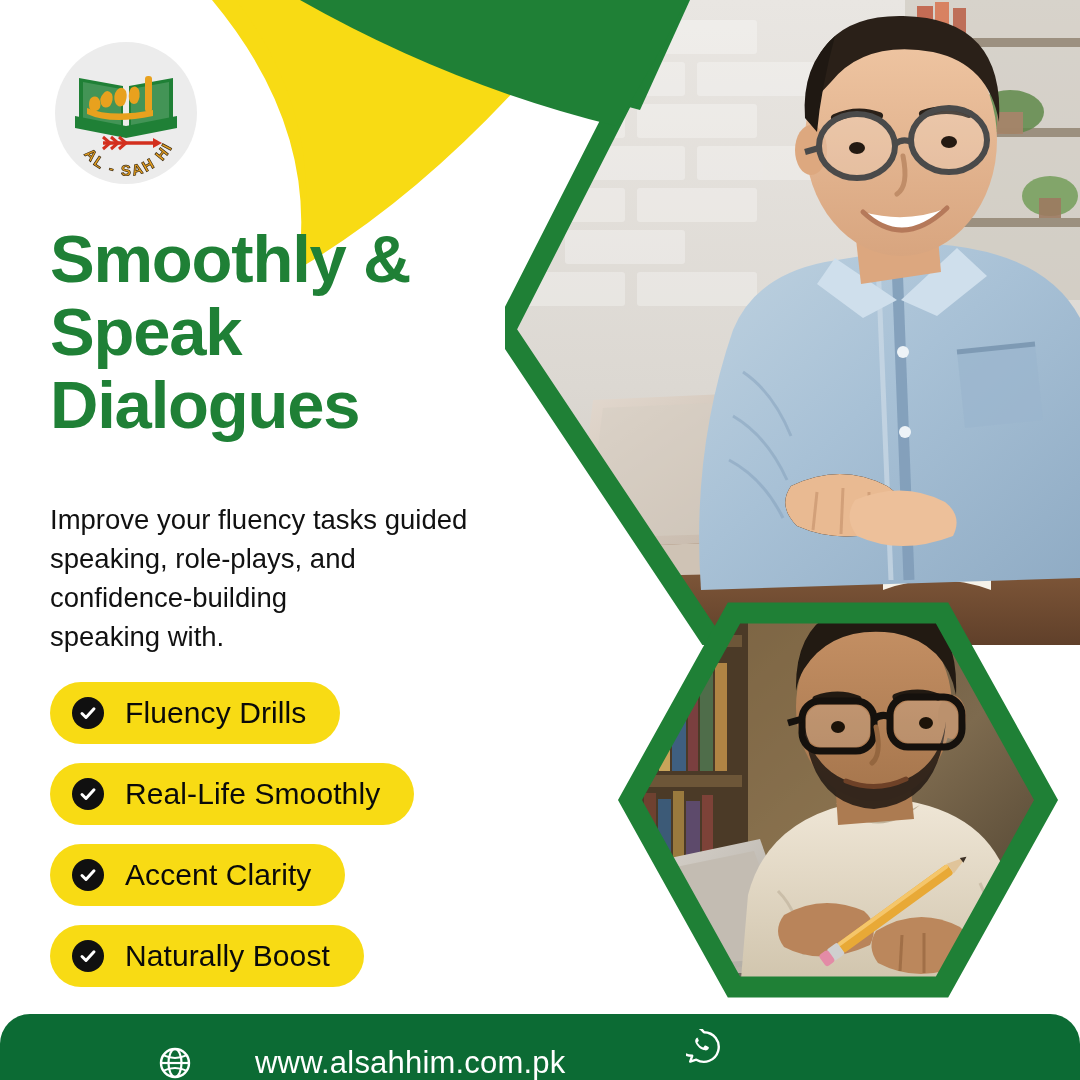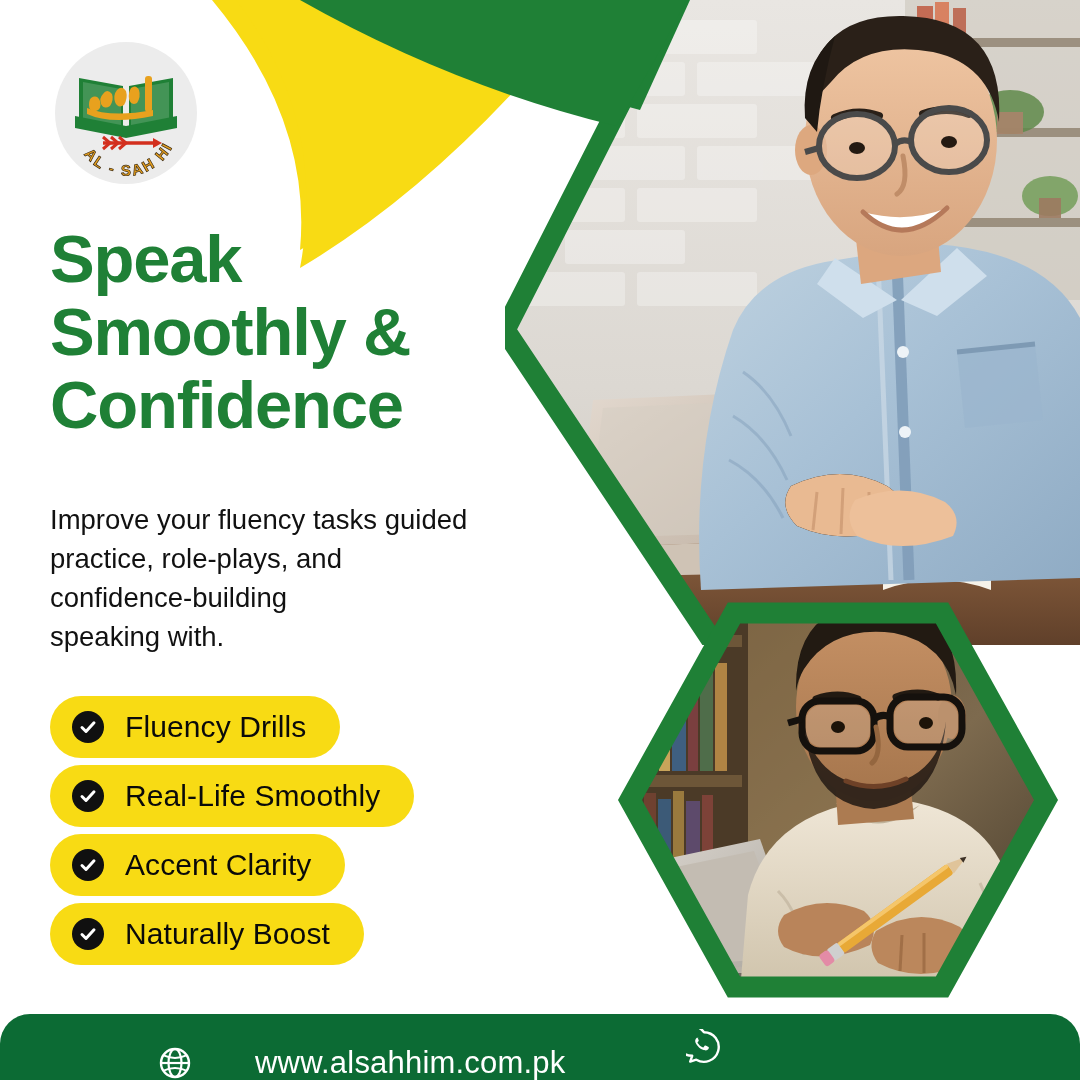--- a/index.html
+++ b/index.html
@@ -56,22 +56,22 @@
     position:absolute;left:50px;top:500px;
     width:455px;
     color:#111111;
     font-size:27.5px;
     line-height:1.42;
     font-weight:normal;
   }
 
   
   .pills{
-    position:absolute;left:50px;top:696px;
-    display:flex;flex-direction:column;gap:7px;
+    position:absolute;left:50px;top:682px;
+    display:flex;flex-direction:column;gap:19px;
     align-items:flex-start;
   }
   .pill{
     background:#F8DB14;
     border-radius:34px;
     height:62px;
     display:flex;align-items:center;
     padding:0 34px 0 22px;
     box-sizing:border-box;
   }
@@ -429,28 +429,28 @@
       <defs>
         <path id="arcPath" d="M16,96 A52,52 0 0 0 110,96"></path>
       </defs>
       <text font-family="'Liberation Sans',sans-serif" font-size="15" font-weight="bold" fill="#E8A11E" stroke="#3b2a12" stroke-width="0.7" letter-spacing="2.2">
         <textPath href="#arcPath" startOffset="8%">AL - SAH HIM</textPath>
       </text>
     </svg>
   </div>
 
   <div class="headline">
+    <div>Smoothly &amp;</div>
     <div>Speak</div>
-    <div>Smoothly &amp;</div>
-    <div>Confidence</div>
+    <div>Dialogues</div>
   </div>
 
   <div class="subtitle">
     <div>Improve your fluency tasks guided</div>
-    <div>practice, role-plays, and</div>
+    <div>speaking, role-plays, and</div>
     <div>confidence-building</div>
     <div>speaking with.</div>
   </div>
 
   <div class="pills">
 
     <div class="pill">
       <span class="check">
         <svg width="18" height="18" viewBox="0 0 18 18" xmlns="http://www.w3.org/2000/svg">
           <polyline points="3,9.5 7,13.5 15,4.8" fill="none" stroke="#ffffff" stroke-width="3" stroke-linecap="round" stroke-linejoin="round"></polyline>

